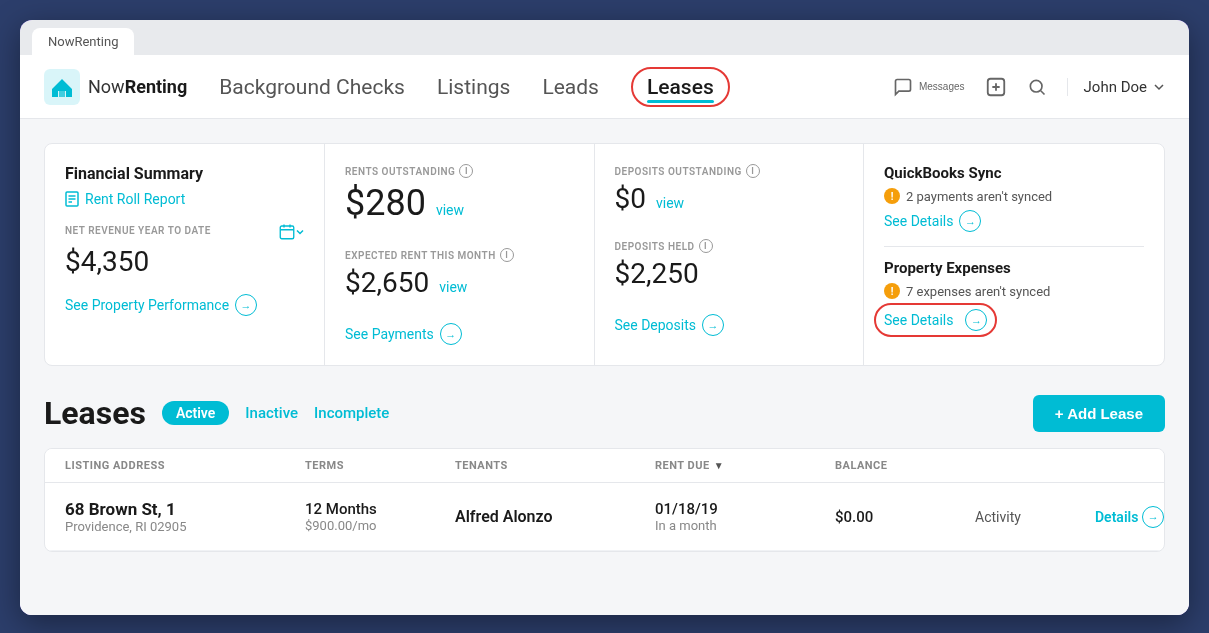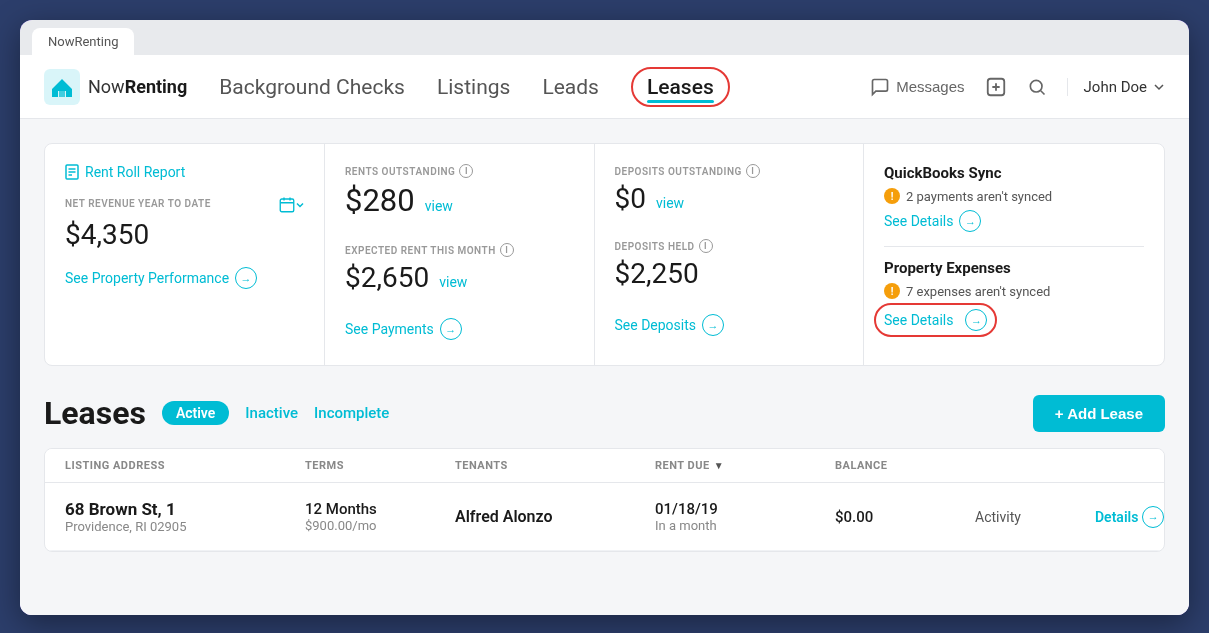--- a/index.html
+++ b/index.html
@@ -104,21 +104,21 @@
       gap: 20px;
     }
     .nav-icon-btn {
       background: none;
       border: none;
       cursor: pointer;
       color: #666;
       display: flex;
       align-items: center;
       gap: 6px;
-      font-size: 15px;
+      font-size: 10px;
     }
     .nav-user {
       display: flex;
       align-items: center;
       gap: 6px;
       font-size: 15px;
       color: #333;
       cursor: pointer;
       padding-left: 16px;
       border-left: 1px solid #e5e7eb;
@@ -474,20 +474,21 @@
           </svg>
         </div>
       </div>
     </nav>
 
     <div class="main-content">
 
       <div class="financial-grid">
 
         <div class="fin-card">
+          <div class="fin-card-title">Financial Summary</div>
           <div class="fin-report-link">
             <svg width="14" height="16" viewBox="0 0 14 16" fill="none">
               <rect x="1" y="1" width="12" height="14" rx="1" stroke="#00bcd4" stroke-width="1.5" fill="none"></rect>
               <line x1="3.5" y1="5" x2="10.5" y2="5" stroke="#00bcd4" stroke-width="1.5"></line>
               <line x1="3.5" y1="8" x2="10.5" y2="8" stroke="#00bcd4" stroke-width="1.5"></line>
               <line x1="3.5" y1="11" x2="7" y2="11" stroke="#00bcd4" stroke-width="1.5"></line>
             </svg>
             <span>Rent Roll Report</span>
           </div>
           <div class="fin-label-row">
@@ -511,21 +512,21 @@
           </div>
         </div>
 
         <div class="fin-card">
           <div style="margin-bottom:16px">
             <div class="fin-label">
               <span>RENTS OUTSTANDING</span>
               <span class="info-circle">i</span>
             </div>
             <div class="fin-amount-inline">
-              <span class="fin-amount" style="font-size:31px">$280</span>
+              <span class="fin-amount" style="font-size:36px">$280</span>
               <span class="fin-view-link">view</span>
             </div>
           </div>
           <div style="margin-bottom:16px">
             <div class="fin-label">
               <span>EXPECTED RENT THIS MONTH</span>
               <span class="info-circle">i</span>
             </div>
             <div class="fin-amount-inline">
               <span class="fin-amount" style="font-size:28px">$2,650</span>

